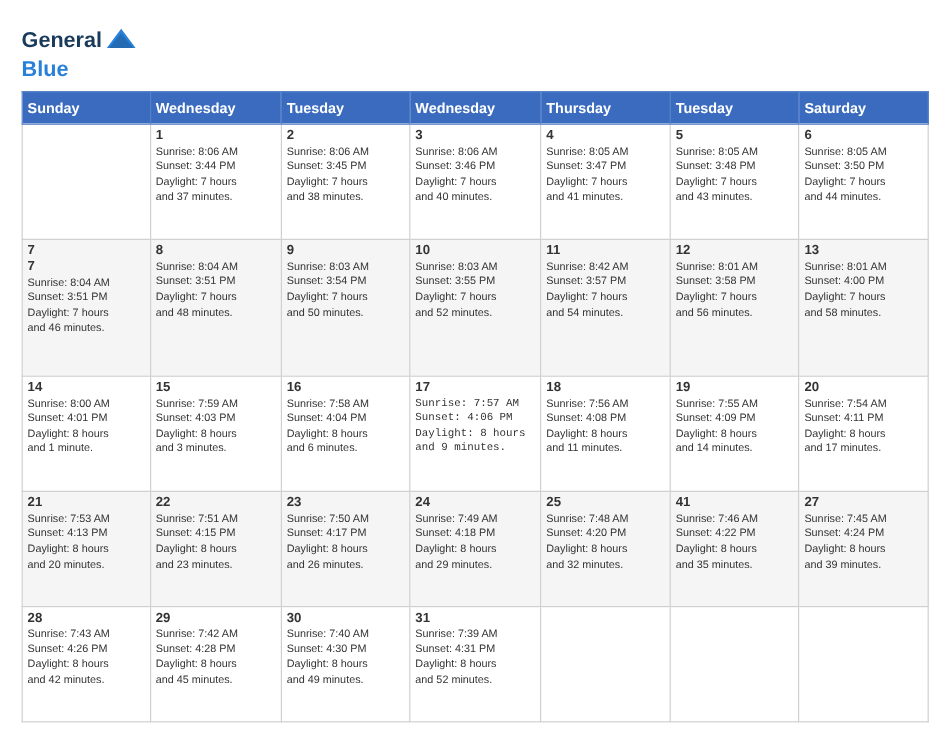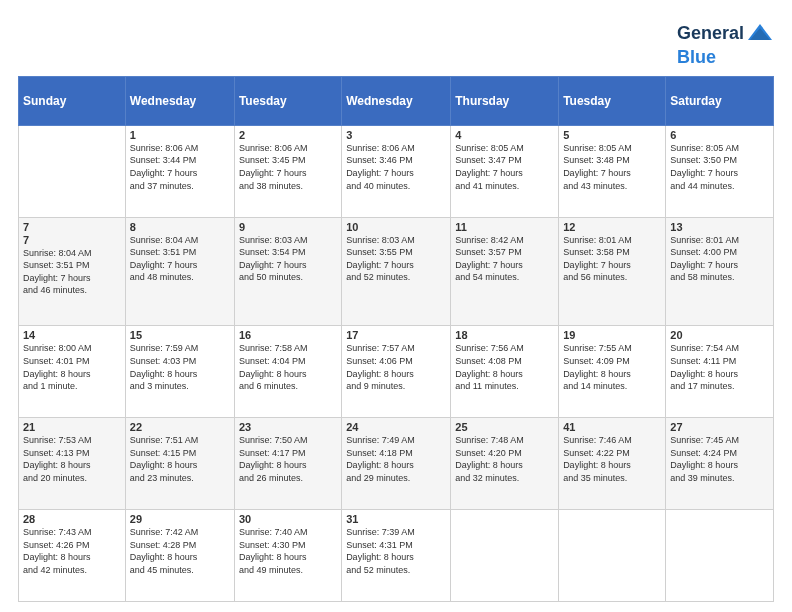--- a/index.html
+++ b/index.html
@@ -12,21 +12,21 @@
     }
     .page {
       width: 792px;
       height: 612px;
       padding: 16px 18px 10px 18px;
       display: flex;
       flex-direction: column;
     }
     .header {
       display: flex;
-      justify-content: flex-end;
+      justify-content: flex-start;
       align-items: flex-start;
       margin-bottom: 8px;
     }
     .logo {
       display: flex;
       align-items: center;
       margin-top: 4px;
     }
     .logo-text {
       font-size: 18px;
@@ -55,21 +55,21 @@
     .calendar-table {
       width: 100%;
       border-collapse: collapse;
       flex: 1;
     }
     .calendar-table th {
       background: #3a6bbf;
       color: #fff;
       font-size: 12px;
       font-weight: bold;
-      padding: 17px 4px;
+      padding: 6px 4px;
       border: 1px solid #5580c8;
       text-align: left;
     }
     .calendar-table td {
       border: 1px solid #d0d0d0;
       vertical-align: top;
       padding: 3px 4px;
       font-size: 9.5px;
       color: #333;
       width: 113px;
@@ -243,21 +243,21 @@
           </td>
           <td>
             <span class="day-number">16</span>
             <div class="day-info" style="white-space: pre-line;">Sunrise: 7:58 AM
 Sunset: 4:04 PM
 Daylight: 8 hours
 and 6 minutes.</div>
           </td>
           <td>
             <span class="day-number">17</span>
-            <div class="day-info" style="white-space: pre-line;">Sunrise: 7:57 AM
+            <div class="day-info" style="white-space: pre-line; font-family: Liberation Mono, monospace;">Sunrise: 7:57 AM
 Sunset: 4:06 PM
 Daylight: 8 hours
 and 9 minutes.</div>
           </td>
           <td>
             <span class="day-number">18</span>
             <div class="day-info" style="white-space: pre-line;">Sunrise: 7:56 AM
 Sunset: 4:08 PM
 Daylight: 8 hours
 and 11 minutes.</div>

